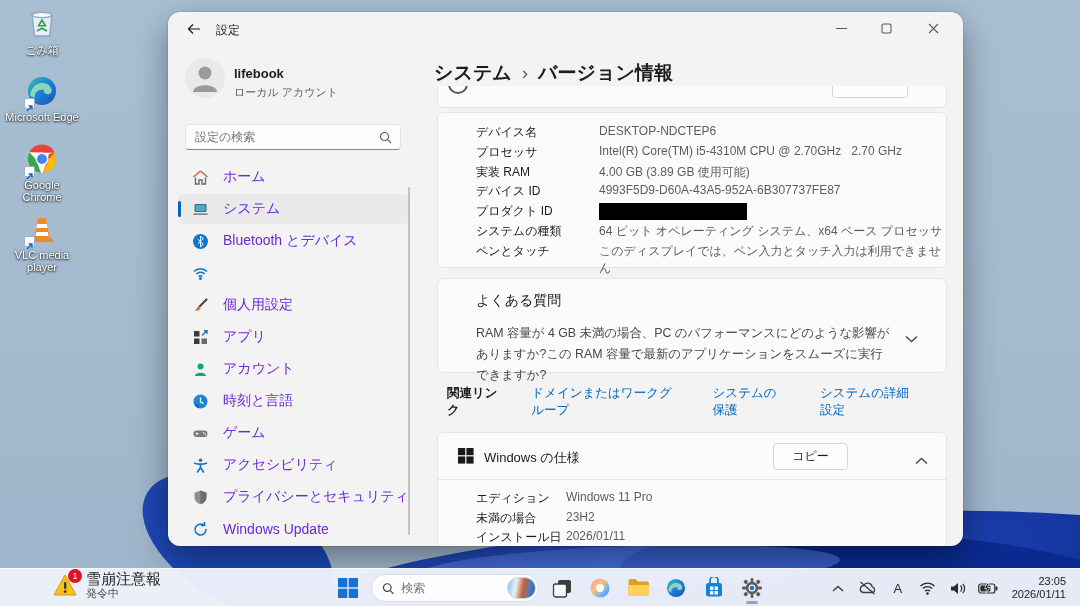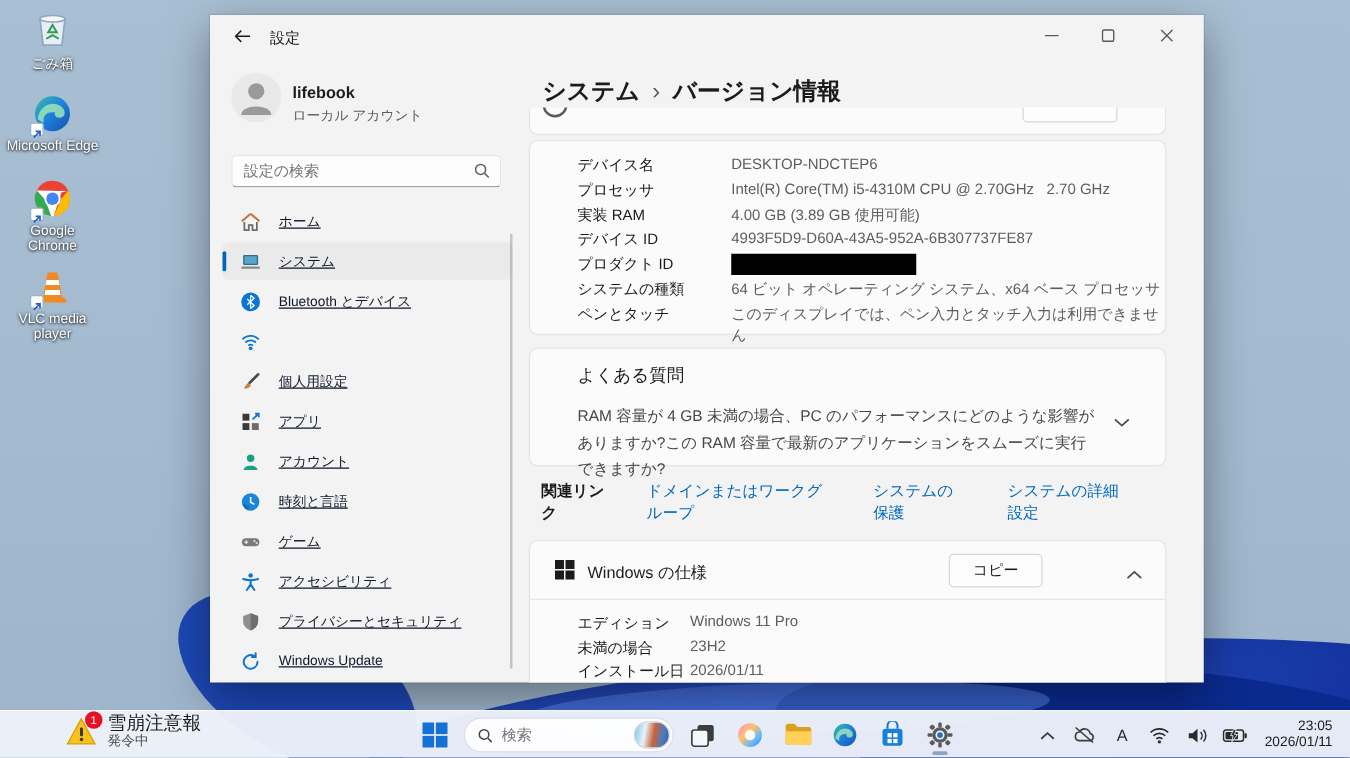--- a/index.html
+++ b/index.html
@@ -14,46 +14,46 @@
   .p3 { left:133px; top:488px; width:210px; height:115px; background:#1d47b5; transform:rotate(30deg); }
   .p4 { left:420px; top:546px; width:420px; height:42px; background:#4f7ae0; opacity:.65; transform:rotate(-2deg); }
 
   
   .desk { position:absolute; z-index:2; width:76px; text-align:center; cursor:default; }
   .desk .dico { width:34px; height:34px; margin:0 auto; position:relative; }
   .desk .dlabel { display:block; margin-top:3px; font-size:11px; color:#fff; text-shadow:0 1px 2px rgba(0,0,0,.85), 0 0 3px rgba(0,0,0,.5); }
   .shortcut { position:absolute; left:-1px; bottom:-1px; width:11px; height:11px; background:#fff; border:1px solid #9fb1c4; border-radius:2px; }
 
   
-  .win { position:absolute; left:168px; top:12px; width:795px; height:534px; background:#f3f3f3; border-radius:0; box-shadow:0 12px 34px rgba(0,0,0,.38), 0 0 0 1px rgba(0,0,0,.08); z-index:3; overflow:hidden; }
+  .win { position:absolute; left:168px; top:12px; width:795px; height:534px; background:#f3f3f3; border-radius:12px; box-shadow:0 12px 34px rgba(0,0,0,.38), 0 0 0 1px rgba(0,0,0,.08); z-index:3; overflow:hidden; }
   .titlebar { position:absolute; left:0; top:0; right:0; height:36px; }
   .back-btn { position:absolute; left:12px; top:6px; width:28px; height:24px; border-radius:4px; text-align:center; line-height:24px; font-size:14px; color:#1b1b1b; cursor:pointer; }
   .win-title { position:absolute; left:48px; top:10px; font-size:12px; color:#1b1b1b; }
   .wc { position:absolute; top:0; width:44px; height:32px; display:flex; align-items:center; justify-content:center; cursor:pointer; }
   .wc-min { right:100px; } .wc-max { right:55px; } .wc-close { right:8px; }
 
   
   .avatar { position:absolute; left:17px; top:46px; width:40px; height:40px; border-radius:50%; background:#e9e9e9; overflow:hidden; }
   .acct-name { position:absolute; left:66px; top:54px; font-size:13px; font-weight:bold; color:#1b1b1b; }
   .acct-type { position:absolute; left:66px; top:73px; font-size:11px; color:#5d5d5d; }
   .srch { position:absolute; left:17px; top:112px; width:216px; height:26px; background:#fdfdfd; border:1px solid #e5e5e5; border-bottom:1px solid #868686; border-radius:4px; }
   .srch input { position:absolute; left:9px; top:0; width:178px; height:24px; border:0; outline:0; background:transparent; font-size:12px; color:#3a3a3a; font-family:inherit; }
   .srch .mag { position:absolute; right:8px; top:5px; }
   .nav { position:absolute; left:10px; top:150px; width:232px; }
   .nav-item { position:relative; height:30px; margin-bottom:2px; border-radius:5px; display:flex; align-items:center; padding-left:14px; cursor:pointer; }
   .nav-item.selected { background:#eaeaea; }
   .nav-item.selected .accent { position:absolute; left:0; top:7px; width:3px; height:16px; border-radius:2px; background:#0067c0; }
   .nico { width:17px; height:17px; display:inline-flex; margin-right:14px; flex:0 0 17px; }
-  .nlabel { font-size:11px; color:#0f172a; white-space:nowrap;text-decoration:underline; }
+  .nlabel { font-size:14px; color:#6d28d9; white-space:nowrap; }
   .nav-sb { position:absolute; left:240px; top:175px; width:2px; height:348px; background:#9a9a9a; opacity:.55; border-radius:1px; }
 
   
   .crumb { position:absolute; left:266px; top:48px; font-size:19px; font-weight:600; color:#1b1b1b; }
   .crumb .sep { color:#5d5d5d; font-weight:400; margin:0 10px; }
-  .content { position:absolute; left:252px; top:74px; width:514px; bottom:0; }
+  .content { position:absolute; left:266px; top:74px; width:514px; bottom:0; }
   .card { position:absolute; left:3px; width:510px; background:#fbfbfb; border:1px solid #e5e5e5; border-radius:7px; }
   .sliver { top:0; height:22px; border-radius:0 0 7px 7px; border-top:0; overflow:hidden; }
   .sliver .half-circle { position:absolute; left:10px; top:-12px; width:20px; height:20px; border-radius:50%; border:2px solid #5a5a5a; background:transparent; }
   .sliver .btn-cut { position:absolute; right:38px; top:-16px; width:76px; height:28px; background:#fdfdfd; border:1px solid #d7d7d7; border-radius:4px; }
   .spec-card { top:26px; height:156px; padding:11px 0 0 38px; }
   .spec-row { height:19.8px; font-size:12px; display:flex; }
   .spec-label { width:123px; color:#1b1b1b; flex:0 0 123px; }
   .spec-value { color:#5d5d5d; }
   .redact { display:inline-block; width:148px; height:17px; background:#000; }
   .faq-card { top:192px; height:95px; padding:13px 0 0 38px; }

